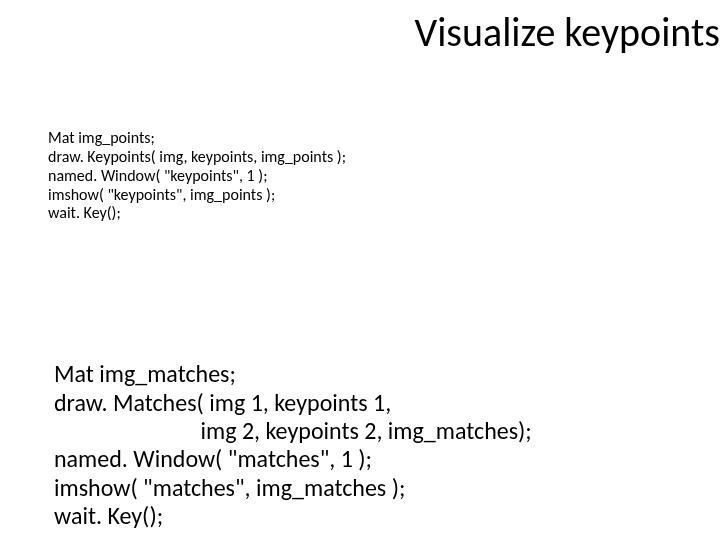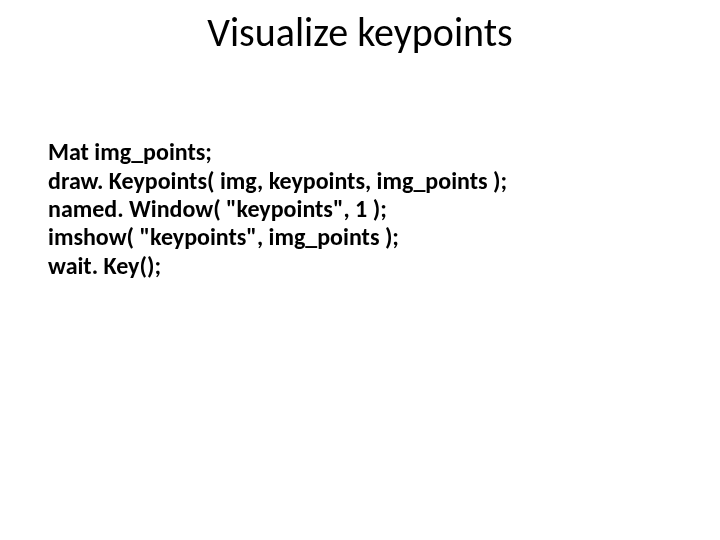--- a/index.html
+++ b/index.html
@@ -15,33 +15,33 @@
   .slide {
     position: relative;
     width: 720px;
     height: 540px;
     box-sizing: border-box;
   }
   .heading1 {
     position: absolute;
     left: 0;
     width: 720px;
-    text-align: center;
+    text-align: right;
     font-size: 40px;
     font-weight: 400;
     top: 8px;
   }
   .code1 {
     position: absolute;
     left: 48px;
     top: 110px;
-    font-size: 24px;
+    font-size: 16px;
     line-height: 1.18;
     white-space: pre;
-    font-weight: 700;
+    font-weight: 400;
   }
   .heading2 {
     position: absolute;
     left: 0;
     width: 720px;
     text-align: center;
     font-size: 40px;
     font-weight: 400;
     top: 268px;
   }
@@ -63,14 +63,21 @@
   <div class="heading1">Visualize keypoints</div>
 
   <div class="code1">
 <span>Mat img_points;</span>
 <span>draw. Keypoints( img, keypoints, img_points );</span>
 <span>named. Window( "keypoints", 1 );</span>
 <span>imshow( "keypoints", img_points );</span>
 <span>wait. Key();</span></div>
 
 
+  <div class="code2">
+<span>Mat img_matches;</span>
+<span>draw. Matches( img 1, keypoints 1,</span>
+<span>                           img 2, keypoints 2, img_matches);</span>
+<span>named. Window( "matches", 1 );</span>
+<span>imshow( "matches", img_matches );</span>
+<span>wait. Key();</span></div>
 
 </div>
 
 </body></html>

